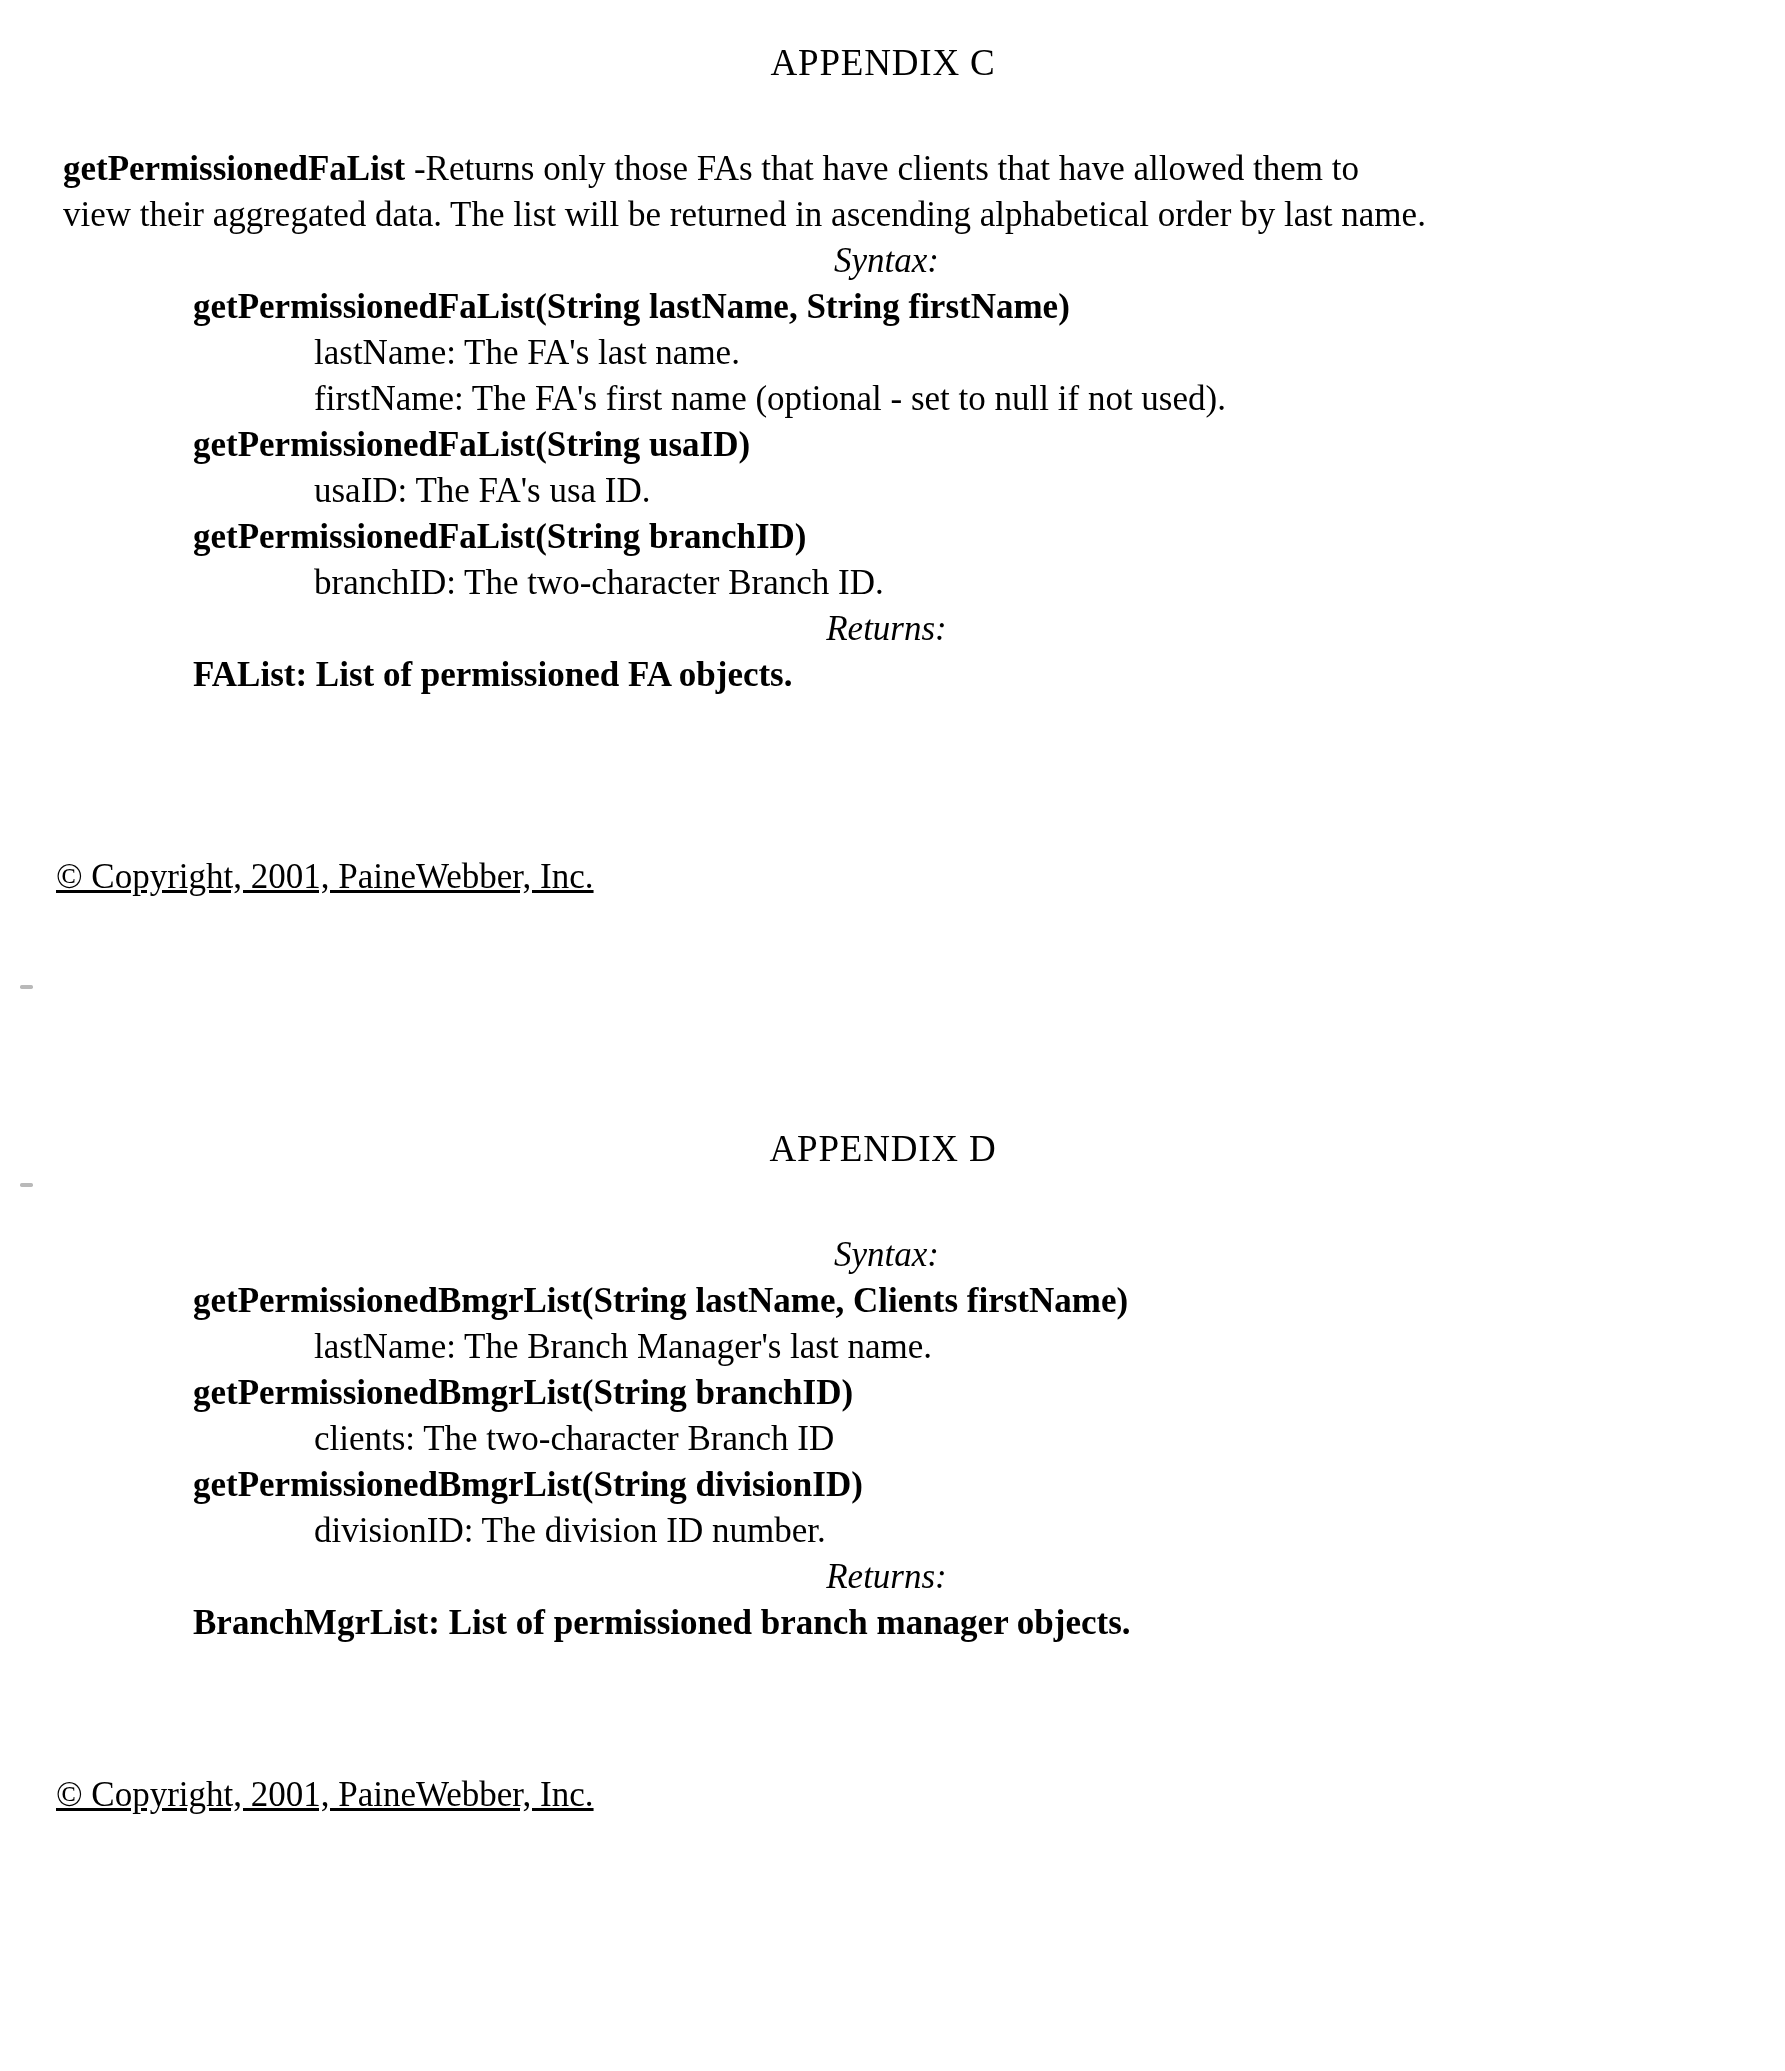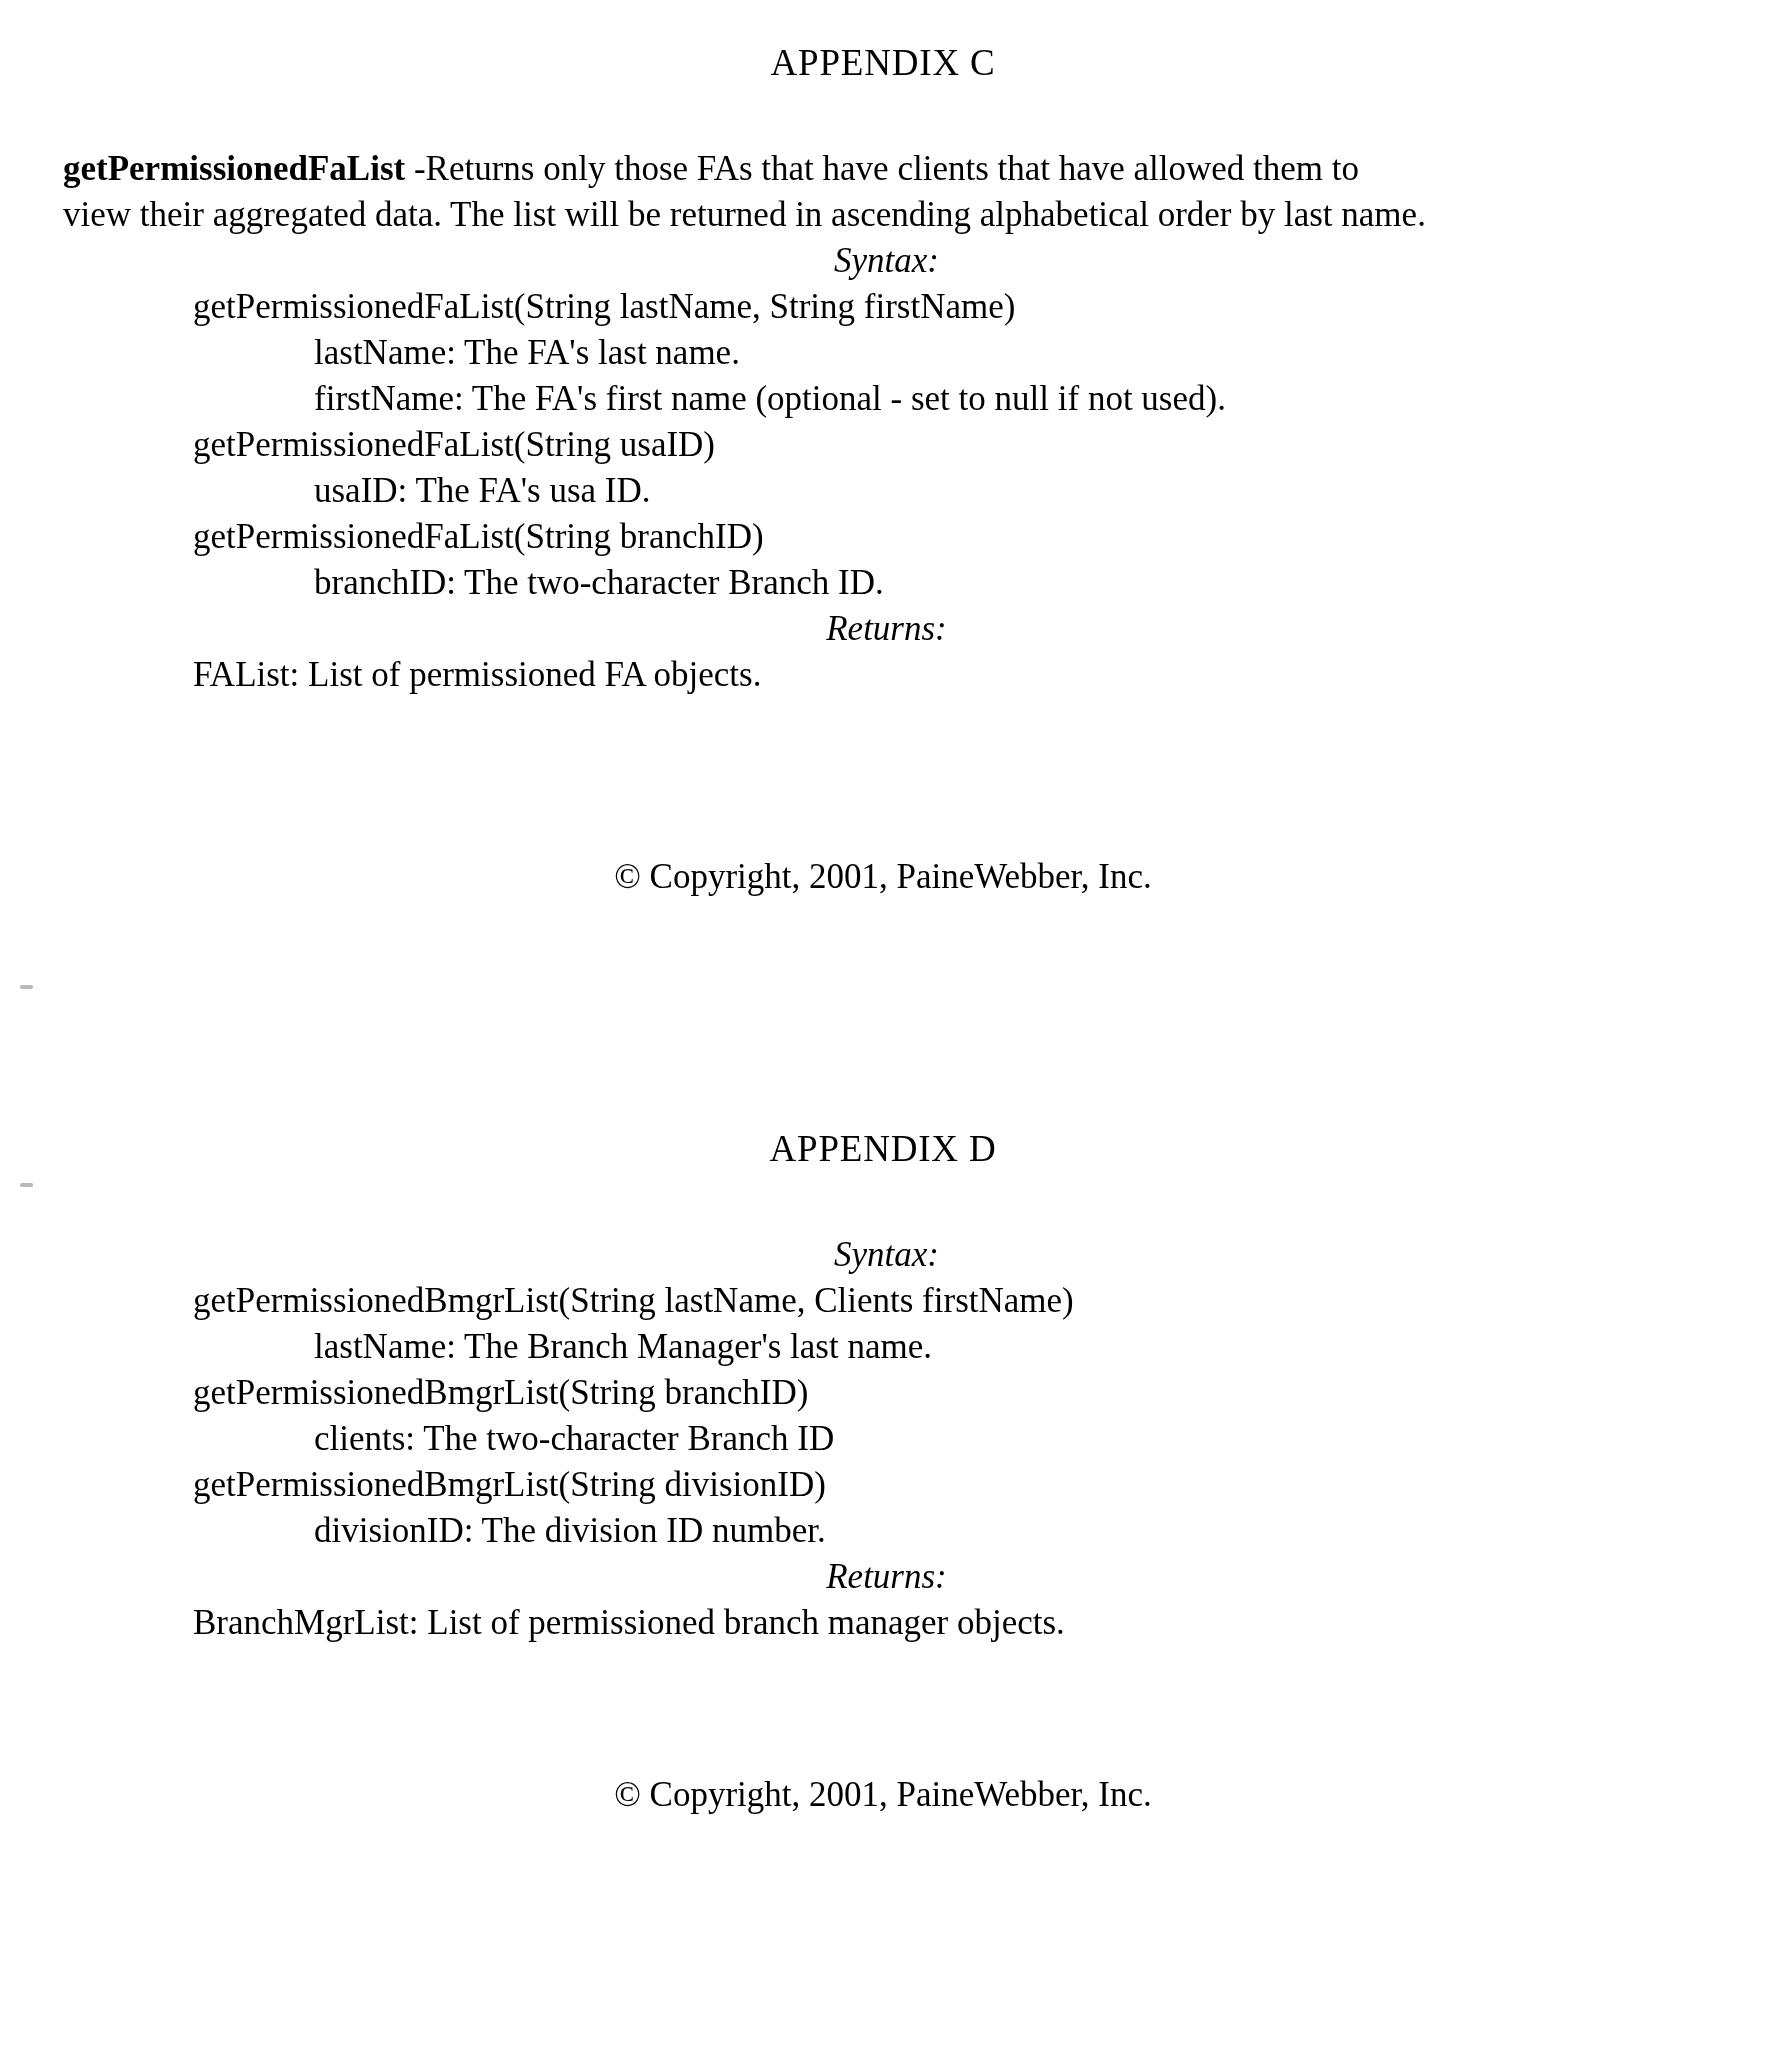--- a/index.html
+++ b/index.html
@@ -24,24 +24,24 @@
   .heading {
     text-align: center;
     font-size: 37px;
     letter-spacing: 0.8px;
   }
   .heading-c { margin-top: 6.6px; margin-bottom: 60px; }
   .heading-d { margin-top: 226px; margin-bottom: 60px; }
   .bold { font-weight: bold; }
   .italic { font-style: italic; text-align: center; }
   .line { white-space: nowrap; margin-left: 7px; }
-  .ind1 { padding-left: 130px; }
+  .ind1 { padding-left: 130px; font-weight: bold; }
   .ind2 { padding-left: 251px; }
   .copyright {
-    text-align: center;
+    text-decoration: underline;
   }
   .copyright-c { margin-top: 156px; }
   .copyright-d { margin-top: 126px; }
   .artifact {
     position: absolute;
     background: #b9b9b9;
     border-radius: 1.7px;
   }
   .artifact-1 { left: 20px; top: 985px; width: 13.3px; height: 4.2px; }
   .artifact-2 { left: 20px; top: 1183px; width: 13.3px; height: 4.2px; }

